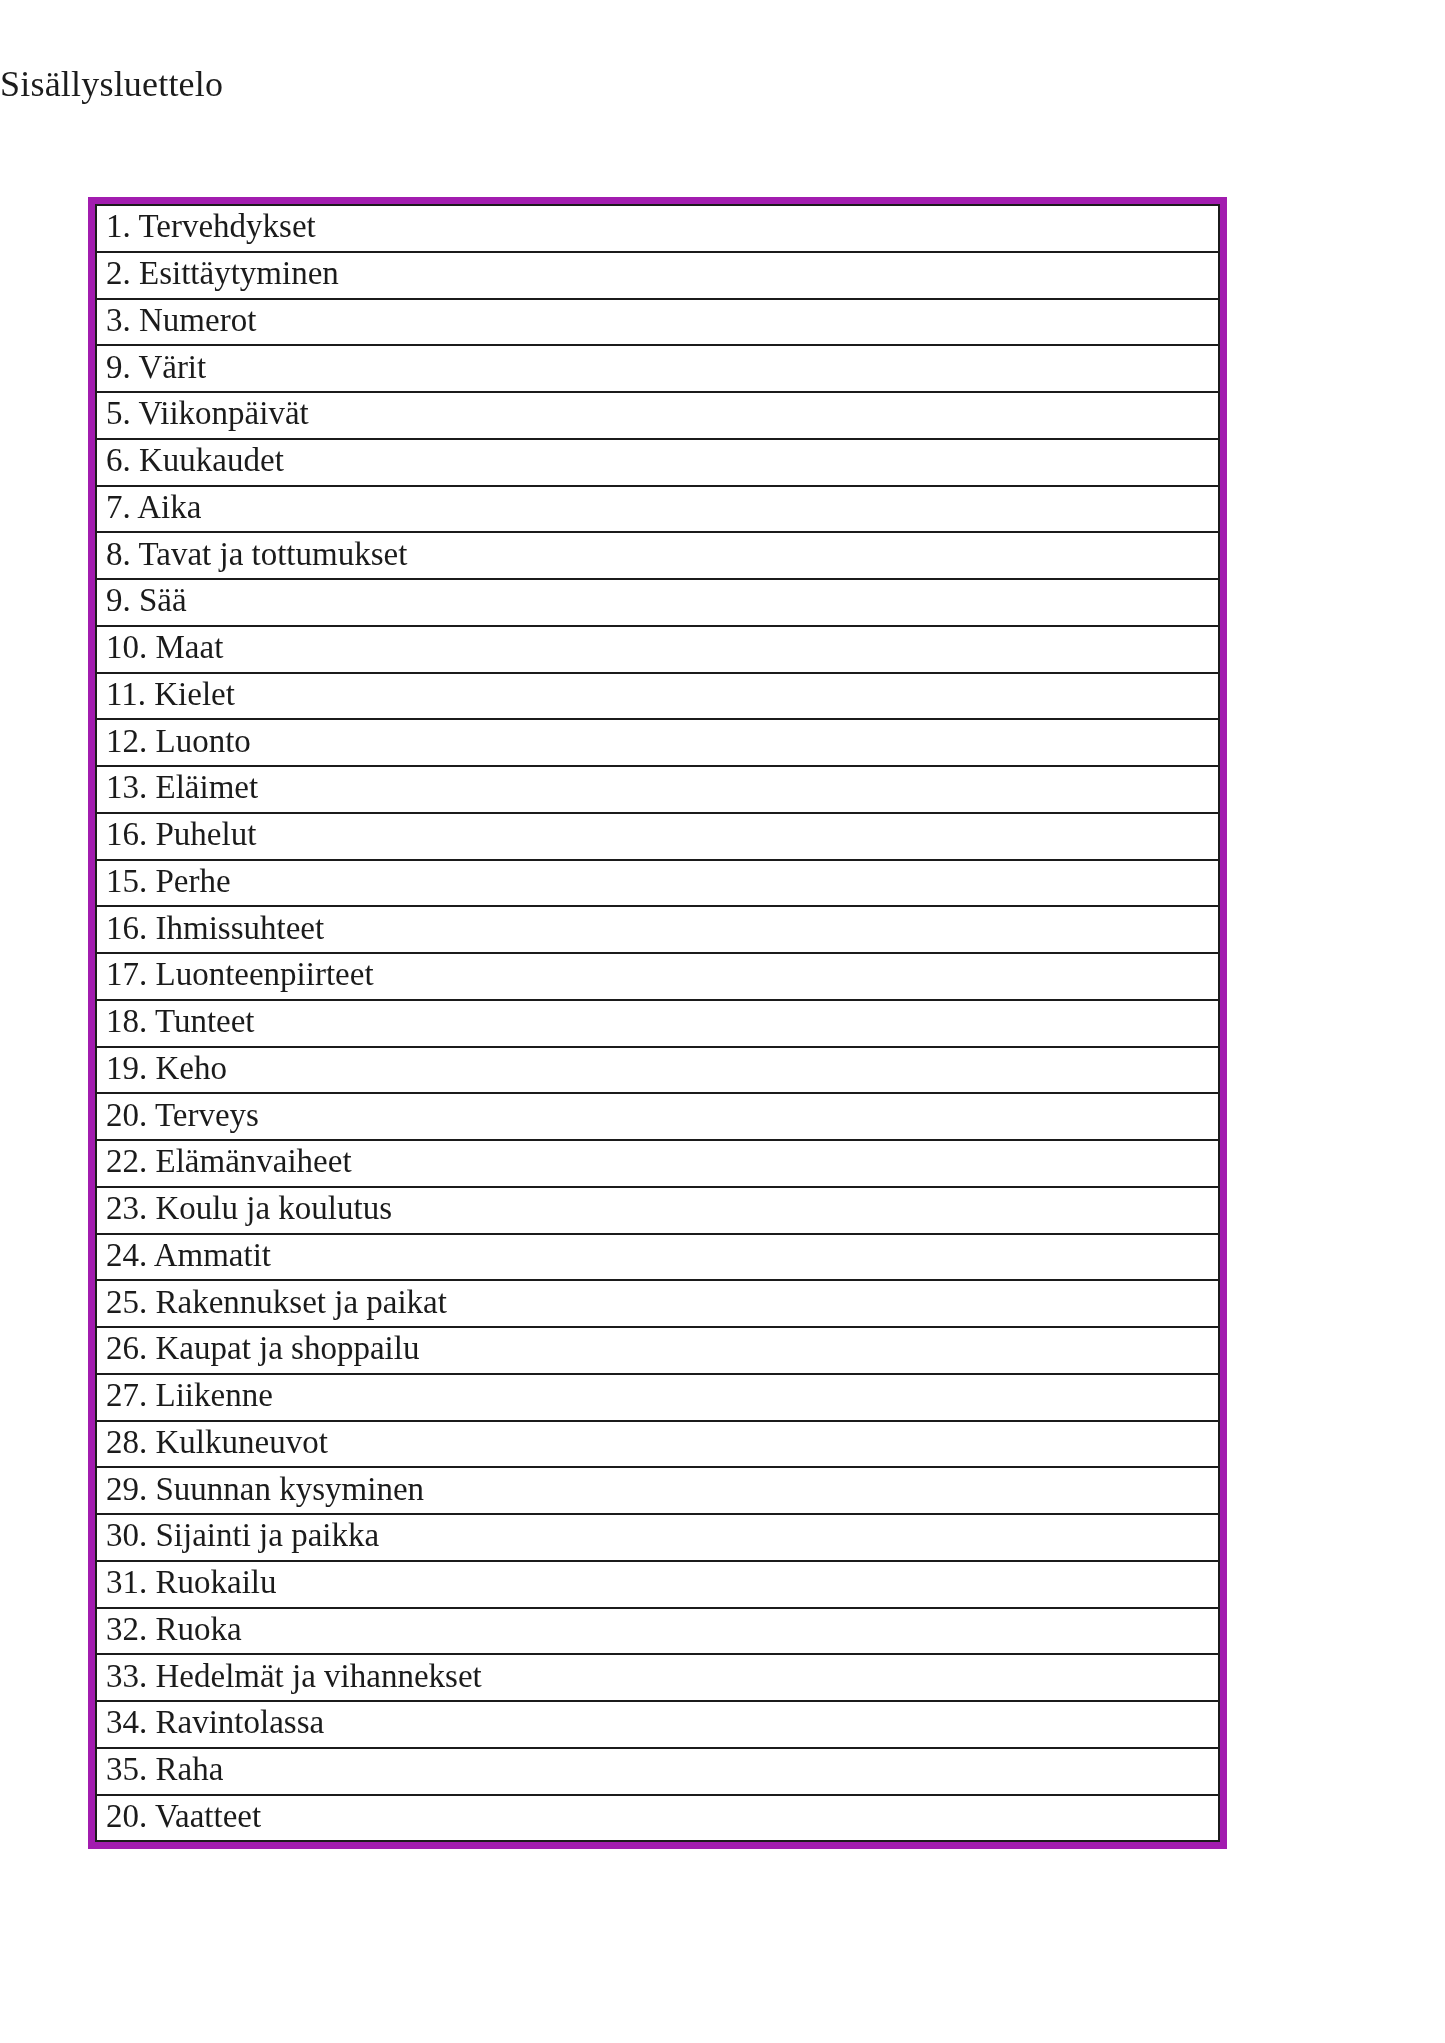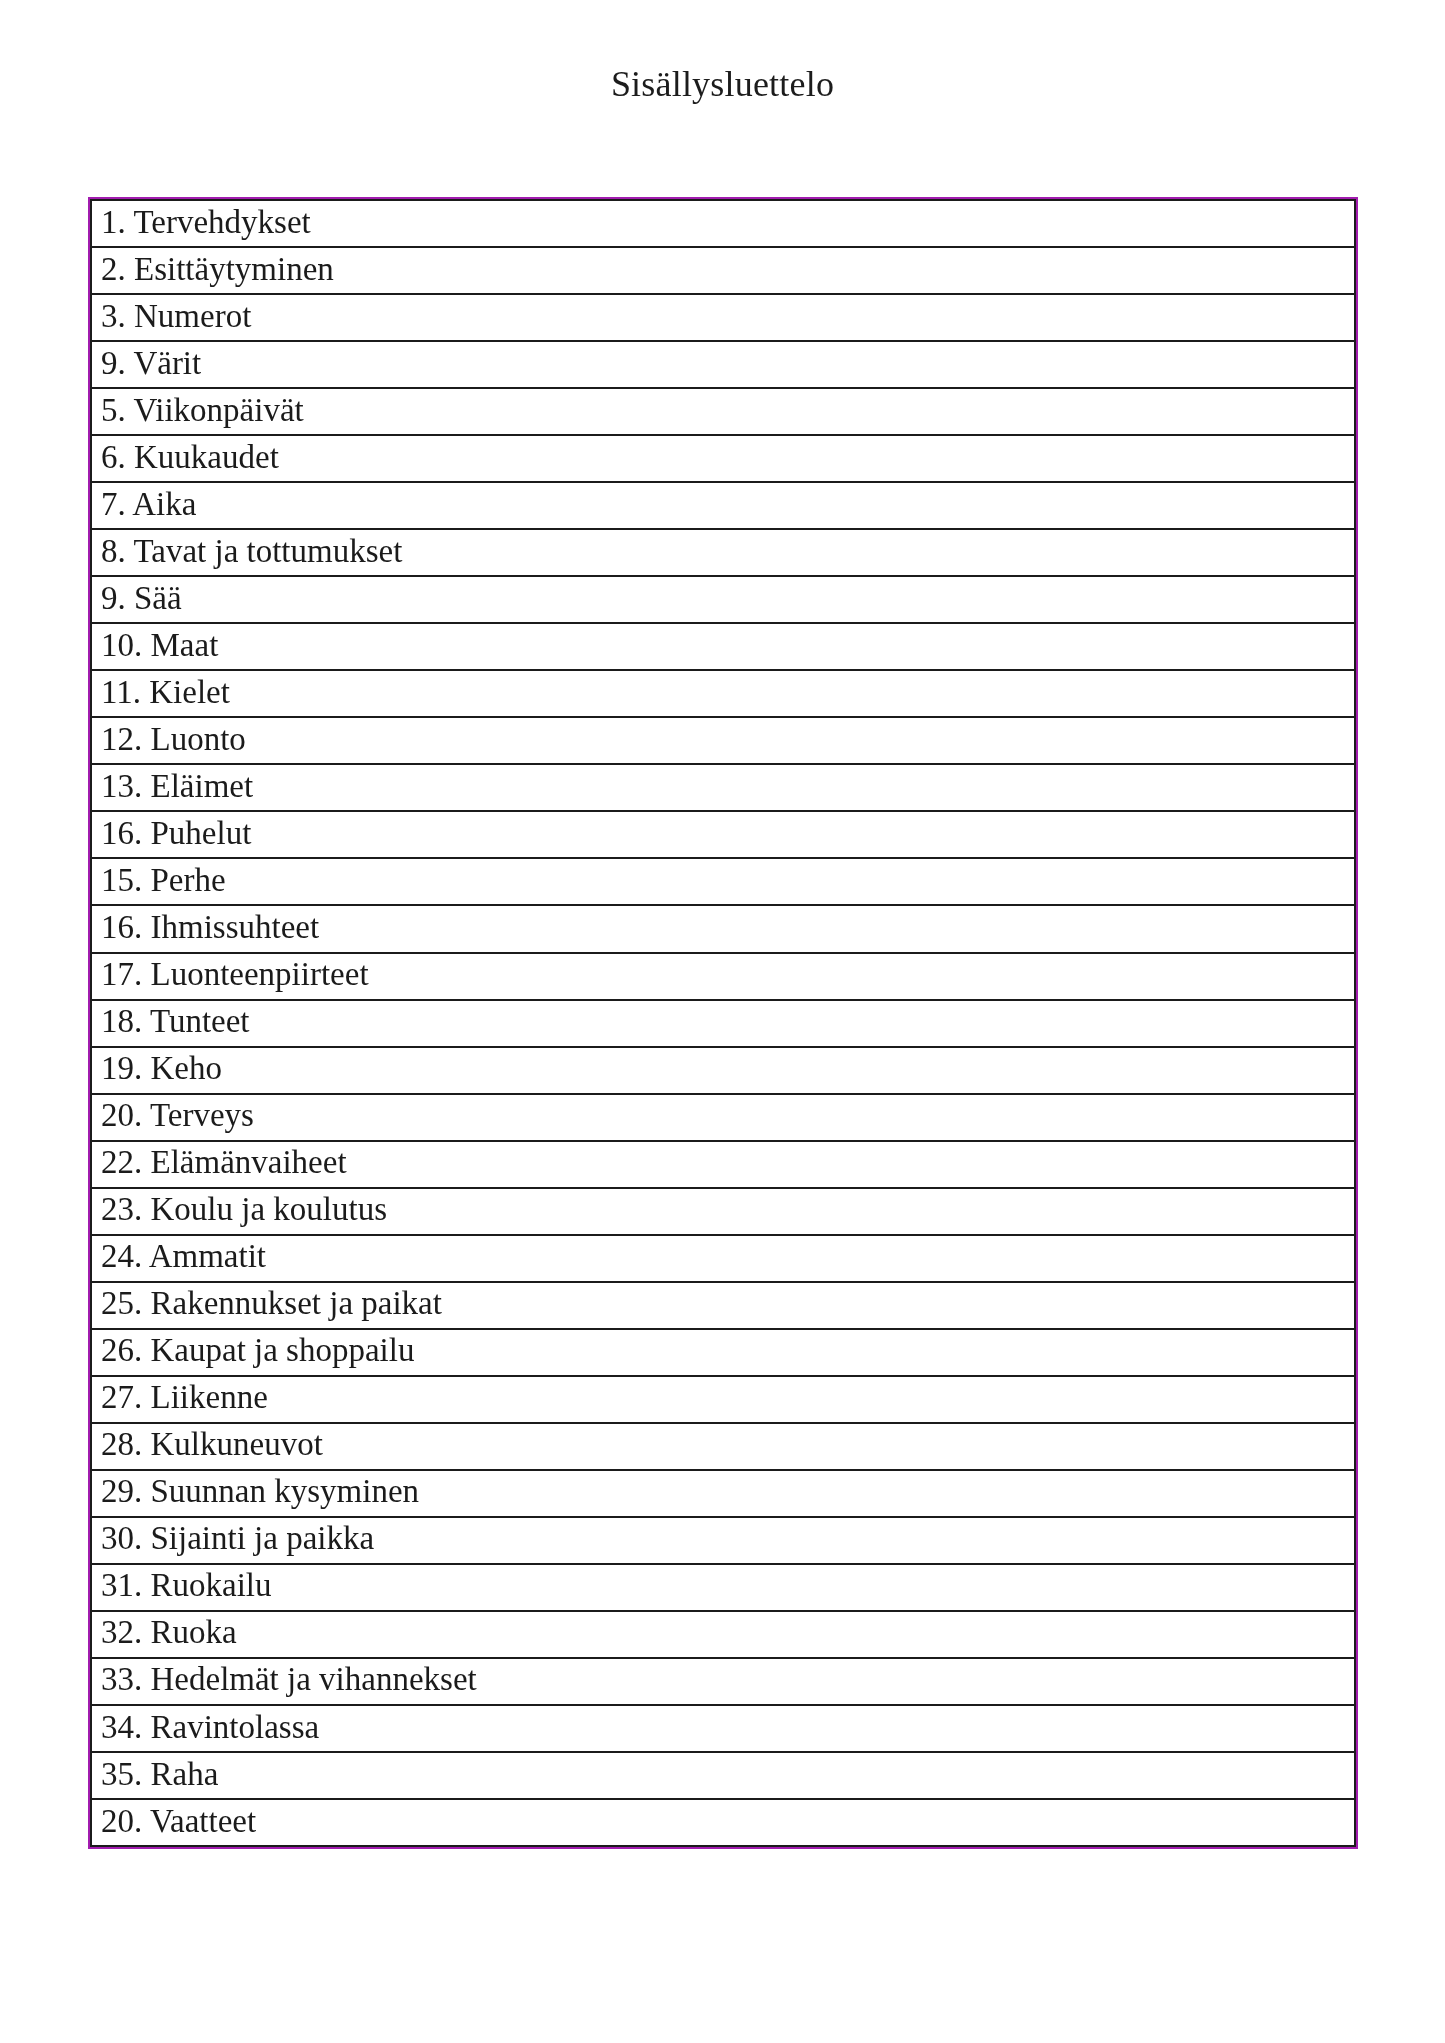--- a/index.html
+++ b/index.html
@@ -15,36 +15,35 @@
   .page {
     position: absolute;
     inset: 0;
     background: #ffffff;
   }
   .doc-title {
     position: absolute;
     top: 60px;
     left: 0;
     width: 100%;
-    text-align: center;
     font-size: 36px;
     line-height: 48px;
     letter-spacing: 0.2px;
     color: #1c1c1c;
     font-family: Liberation Serif, serif;
   }
   .toc {
     position: absolute;
     left: 88px;
     top: 197px;
-    width: 1270px;
+    width: 1139px;
     height: 1652px;
     display: flex;
     flex-direction: column;
-    border: 2px solid #a21caf;
+    border: 7px solid #a21caf;
   }
   .toc-row {
     flex: 1 1 0;
     border-bottom: 2px solid #1b1b1b;
     border-left: 2px solid #1b1b1b;
     border-right: 2px solid #1b1b1b;
     display: flex;
     align-items: center;
     padding-left: 9px;
     padding-bottom: 3px;

